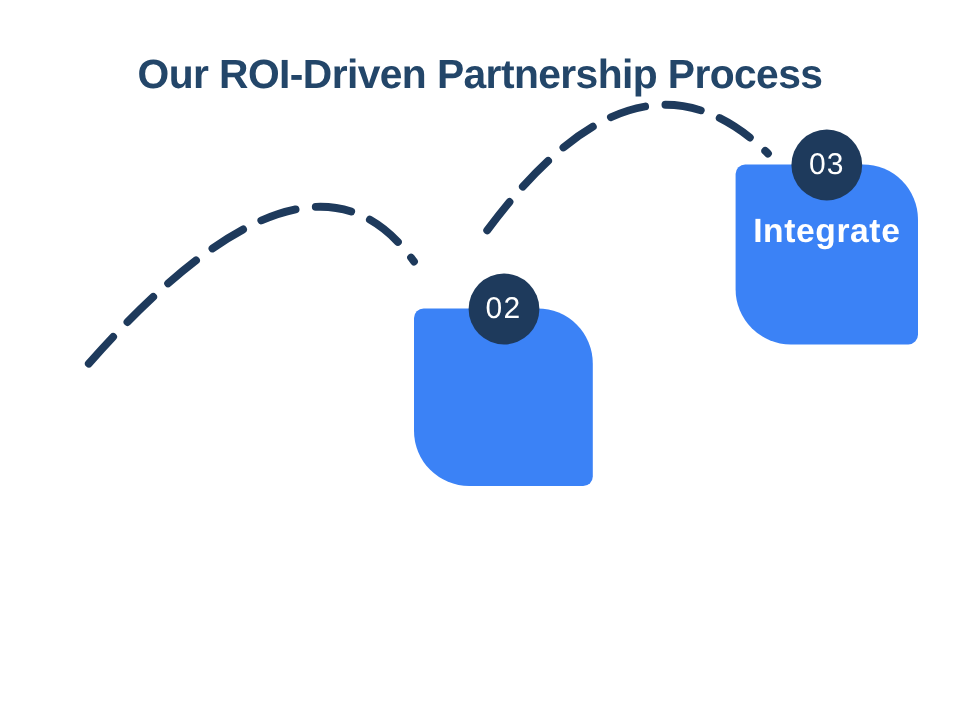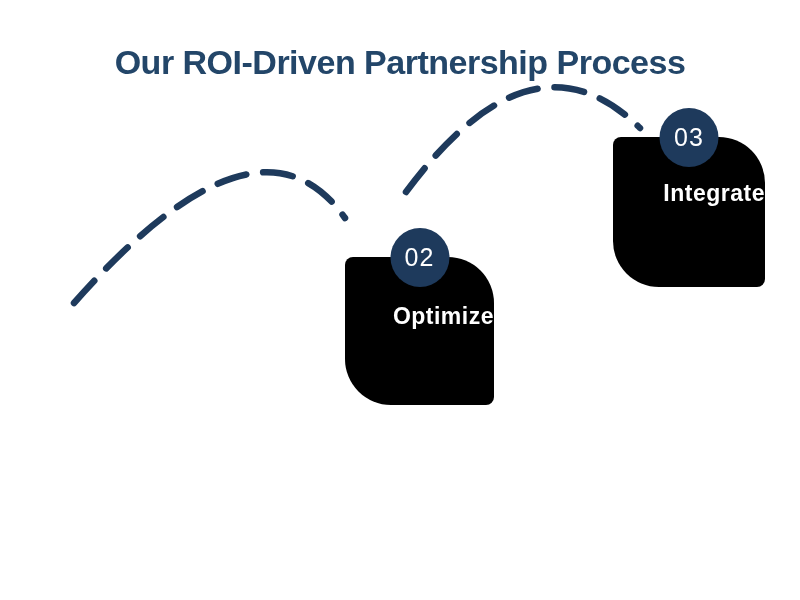--- a/index.html
+++ b/index.html
@@ -24,21 +24,21 @@
     color: #234669;
   }
   .arcs {
     position: absolute;
     top: 0; left: 0;
     width: 800px; height: 600px;
     pointer-events: none;
   }
   .card {
     position: absolute;
-    background: #000000;
+    background: #3b82f6;
     border-radius: 8px 46px 8px 46px;
   }
   .card-1 { left: 36px;  top: 390px; width: 151px; height: 150px; --ly: 49%; }
   .card-2 { left: 328px; top: 257px; width: 149px; height: 148px; margin-left: 17px; --ly: 40%; }
   .card-3 { left: 613px; top: 137px; width: 152px; height: 150px; --ly: 37%; }
   .badge {
     position: absolute;
     top: -29px;
     left: 50%;
     transform: translateX(-50%);
@@ -53,23 +53,23 @@
     font-size: 25px;
     font-weight: 500;
     letter-spacing: 1px;
   }
   .label {
     position: absolute;
     top: var(--ly);
     left: 0;
     width: 100%;
     transform: translateY(-50%);
-    text-align: right;
+    text-align: center;
     color: #ffffff;
-    font-size: 23px;
+    font-size: 28px;
     font-weight: 700;
     letter-spacing: 0.5px;
   }
 </style>
 </head>
 <body>
 
 <div class="canvas">
 
   <h1 class="title">Our ROI-Driven Partnership Process</h1>
@@ -77,21 +77,20 @@
   <svg class="arcs" viewBox="0 0 800 600" xmlns="http://www.w3.org/2000/svg">
     <path d="M 74 303 Q 258 95 345 218" fill="none" stroke="#1E3A5C" stroke-width="6.5" stroke-linecap="round" stroke-dasharray="30 17"></path>
     <path d="M 406 192 Q 532 22 640 128" fill="none" stroke="#1E3A5C" stroke-width="6.5" stroke-linecap="round" stroke-dasharray="30 17"></path>
   </svg>
 
 
   <div class="card card-2">
     <div class="badge">
       <span>02</span>
     </div>
-    <div class="label">Optimize</div>
   </div>
 
   <div class="card card-3">
     <div class="badge">
       <span>03</span>
     </div>
     <div class="label">Integrate</div>
   </div>
 
 </div>

